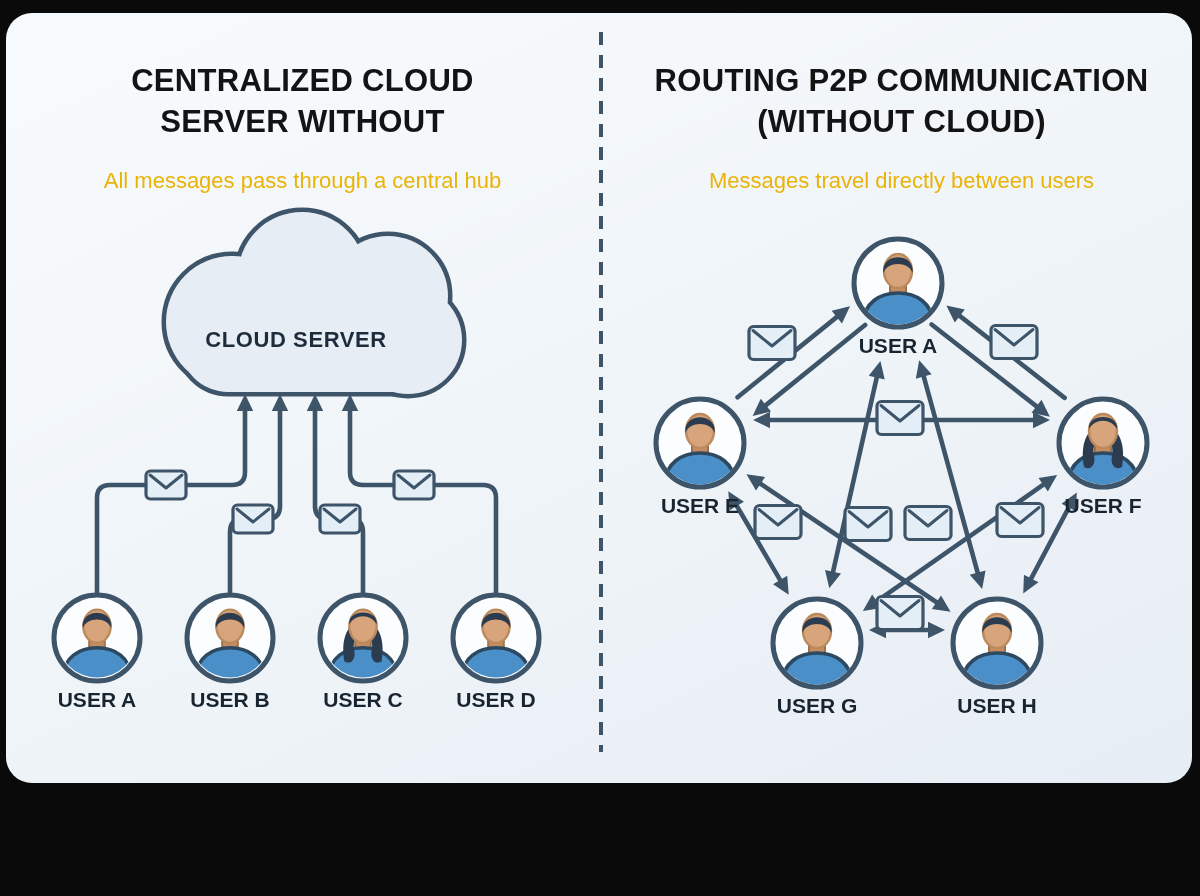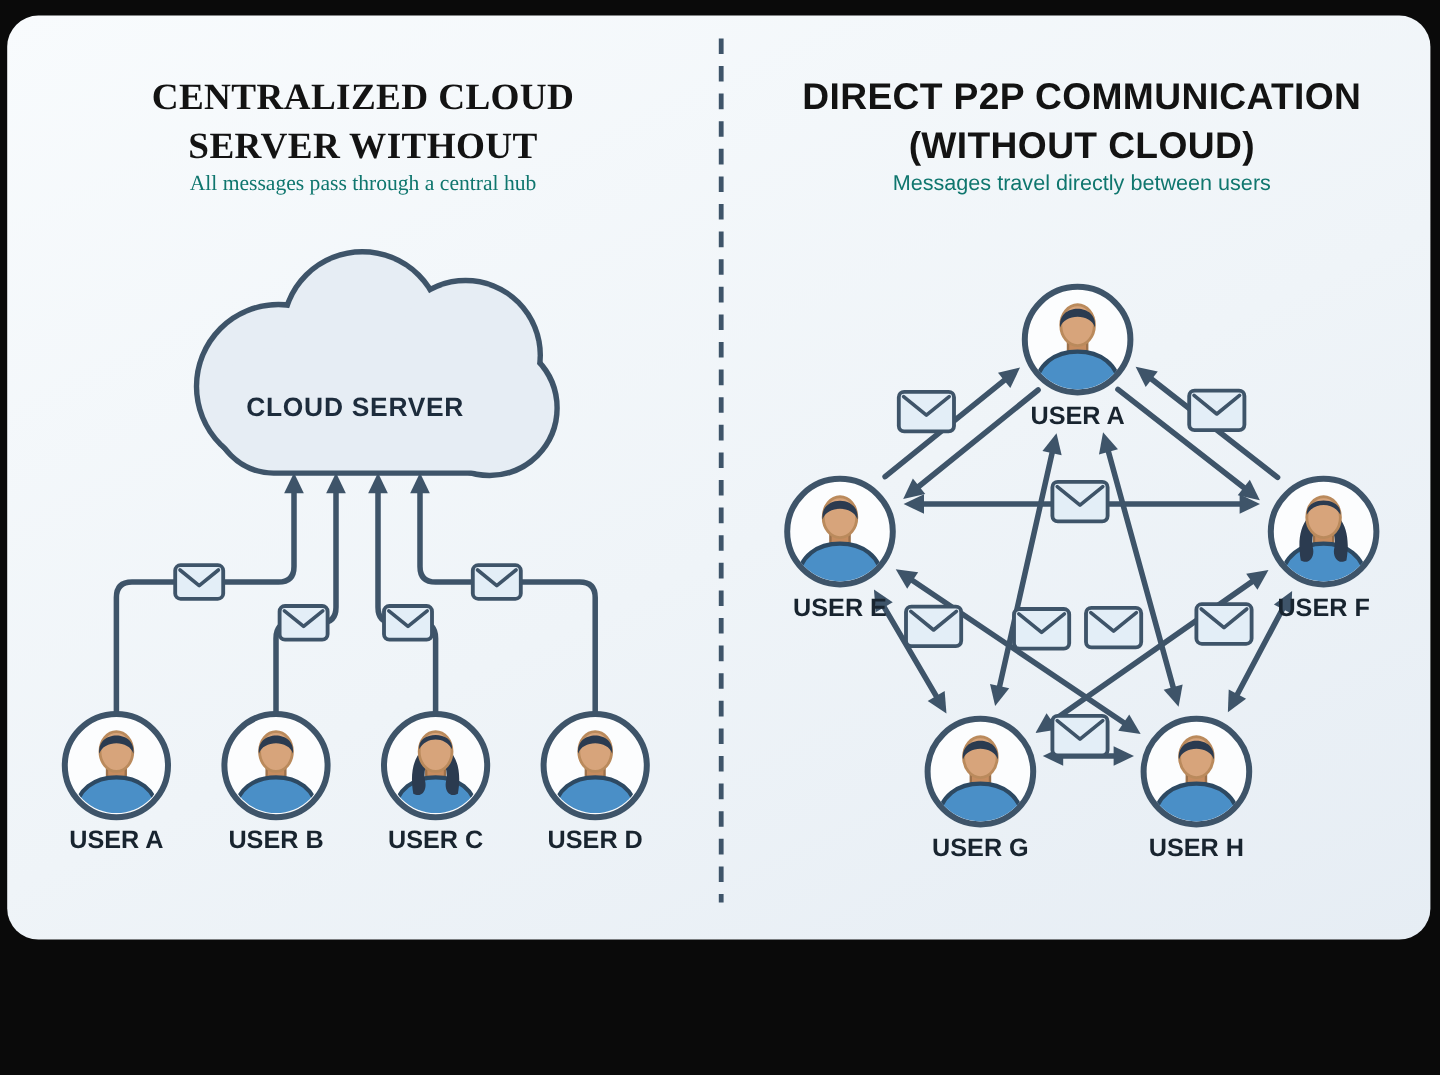--- a/index.html
+++ b/index.html
@@ -2,41 +2,41 @@
 <html><head>
 <meta charset="utf-8">
 <style>
   html,body{margin:0;padding:0;background:#0a0a0a;}
   .stage{position:relative;width:1200px;height:896px;background:#0a0a0a;overflow:hidden;
          font-family:"Liberation Sans",sans-serif;}
   .card{position:absolute;left:6px;top:13px;width:1186px;height:770px;border-radius:26px;
         background:linear-gradient(155deg,#f8fbfd 0%,#eff4f8 55%,#e6edf4 100%);}
   .panel-header{position:absolute;text-align:center;}
   .panel-header .title{font-size:31px;font-weight:bold;line-height:41px;letter-spacing:.3px;color:#131313;}
-  .panel-header .subtitle{font-size:18px;margin-top:0;color:#0f766e;}
-  #hdr-left{left:30px;top:60px;width:545px;font-family:Liberation Serif, serif;}
+  .panel-header .subtitle{font-size:22px;margin-top:26px;color:#eab308;}
+  #hdr-left{left:30px;top:60px;width:545px;}
   #hdr-right{left:633px;top:60px;width:537px;}
   svg.diagram{position:absolute;left:0;top:0;}
   .cloud-label{font-family:"Liberation Sans",sans-serif;font-size:22px;font-weight:bold;
                fill:#1d2c3c;letter-spacing:.6px;}
   .user-label{font-family:"Liberation Sans",sans-serif;font-size:21px;font-weight:bold;fill:#18242f;}
 </style>
 </head>
 <body>
 
 <div class="stage">
   <div class="card"></div>
 
   <div class="panel-header" id="hdr-left">
     <div class="title"><span>CENTRALIZED CLOUD</span><br><span>SERVER WITHOUT</span></div>
     <div class="subtitle">All messages pass through a central hub</div>
   </div>
 
   <div class="panel-header" id="hdr-right">
-    <div class="title"><span>DIRECT P2P COMMUNICATION</span><br><span>(WITHOUT CLOUD)</span></div>
+    <div class="title"><span>ROUTING P2P COMMUNICATION</span><br><span>(WITHOUT CLOUD)</span></div>
     <div class="subtitle">Messages travel directly between users</div>
   </div>
 
   <svg class="diagram" width="1200" height="896" viewBox="0 0 1200 896">
     <defs id="svg-defs">
         <clipPath id="avclip1">
           <circle cx="0" cy="0" r="40.5"></circle>
         </clipPath>
         <clipPath id="avclip2">
           <circle cx="0" cy="0" r="40.5"></circle>

